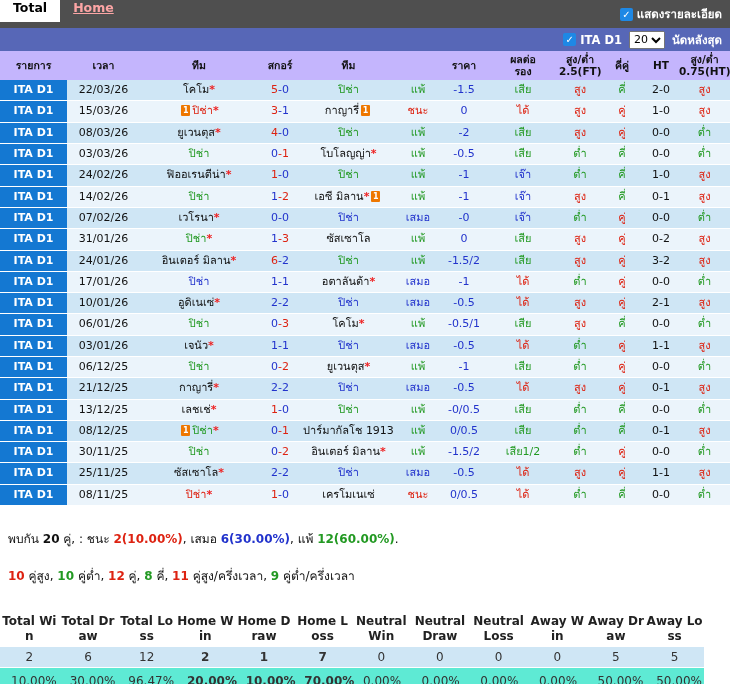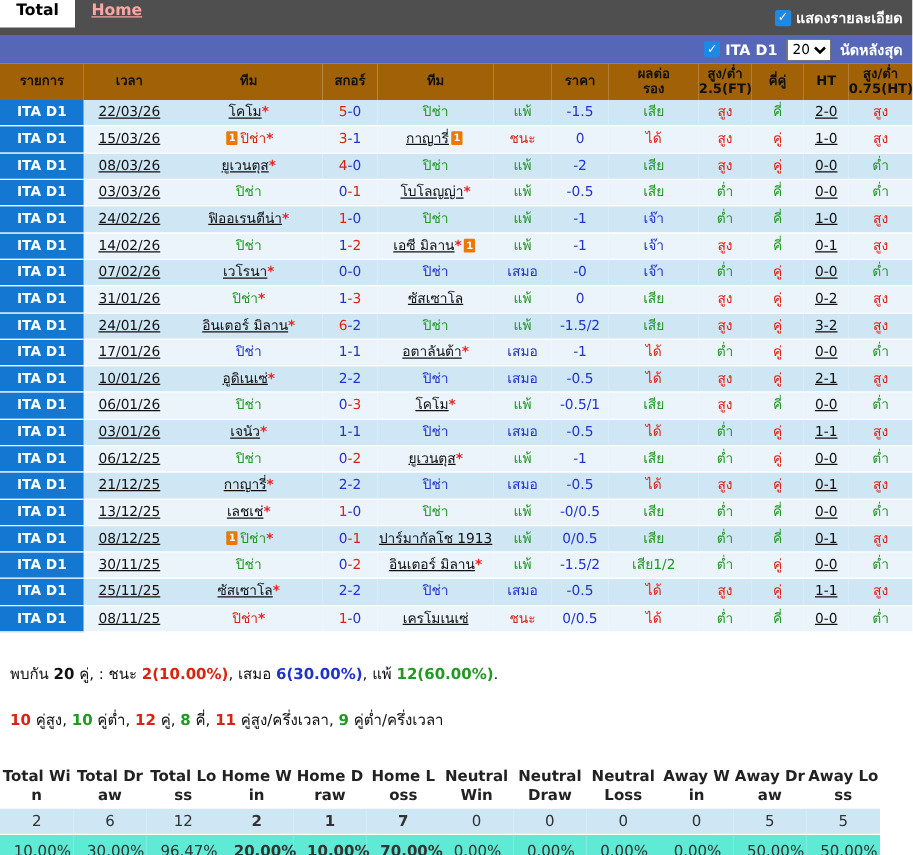--- a/index.html
+++ b/index.html
@@ -13,29 +13,29 @@
   .tab.link{text-decoration:underline;}
   .spacer{flex:1;}
   .chk{display:flex;align-items:center;gap:4px;font-weight:bold;font-size:11.5px;cursor:pointer;white-space:nowrap;}
   .checkbox{width:13px;height:13px;background:#1e88e5;border-radius:2px;color:#fff;font-size:10px;line-height:13px;text-align:center;display:inline-block;flex:0 0 13px;}
   .topbar .chk{padding-right:8px;}
   
   .filterbar{height:23px;background:#5767b7;display:flex;align-items:center;justify-content:flex-end;gap:7px;color:#fff;font-weight:bold;font-size:11.5px;padding-right:8px;}
   .filterbar select{height:18px;font-size:11px;font-family:"DejaVu Sans",sans-serif;}
   
   table.results{width:730px;border-collapse:collapse;table-layout:fixed;}
-  table.results th{font-weight:bold;font-size:10.5px;white-space:pre-line;padding:2px 0 3px 0;background:#a16207;color:#111;text-align:center;line-height:1.15;}
+  table.results th{font-weight:bold;font-size:10.5px;white-space:pre-line;padding:2px 0 3px 0;background:#c4b5fd;color:#111;text-align:center;line-height:1.15;}
   table.results td{text-align:center;padding:3px 1px;border-bottom:1px solid #fff;line-height:1.3;font-size:11px;}
   tr.odd td{background:#cfe6f5;}
   tr.even td{background:#ebf4fb;}
   td.league{background:#1478d2 !important;color:#fff;font-weight:bold;font-size:11.5px;}
   .t-red{color:#dd2211;}
   .t-green{color:#229922;}
   .t-blue{color:#2233cc;}
-  .t-black{color:#111;text-decoration:underline;}
+  .t-black{color:#111;}
   .star{color:#ee2222;font-weight:bold;}
   .cardicon{display:inline-block;width:9px;height:11px;background:#ee7700;color:#fff;font-size:8px;line-height:11px;border-radius:1px;font-weight:bold;text-align:center;margin:0 2px;vertical-align:1px;}
   .result-col{overflow-wrap:anywhere;word-break:break-all;}
   
   .summary{padding:6px 8px 4px 8px;font-size:12px;background:#fff;}
   .summary .line{margin:18px 0;line-height:1.55;}
   .b{font-weight:bold;}
   
   table.stats{width:704px;border-collapse:collapse;table-layout:fixed;margin-top:3px;}
   table.stats th{font-size:12px;font-weight:bold;padding:4px 1px;line-height:1.2;word-break:break-all;text-align:center;color:#222;background:#fff;}

